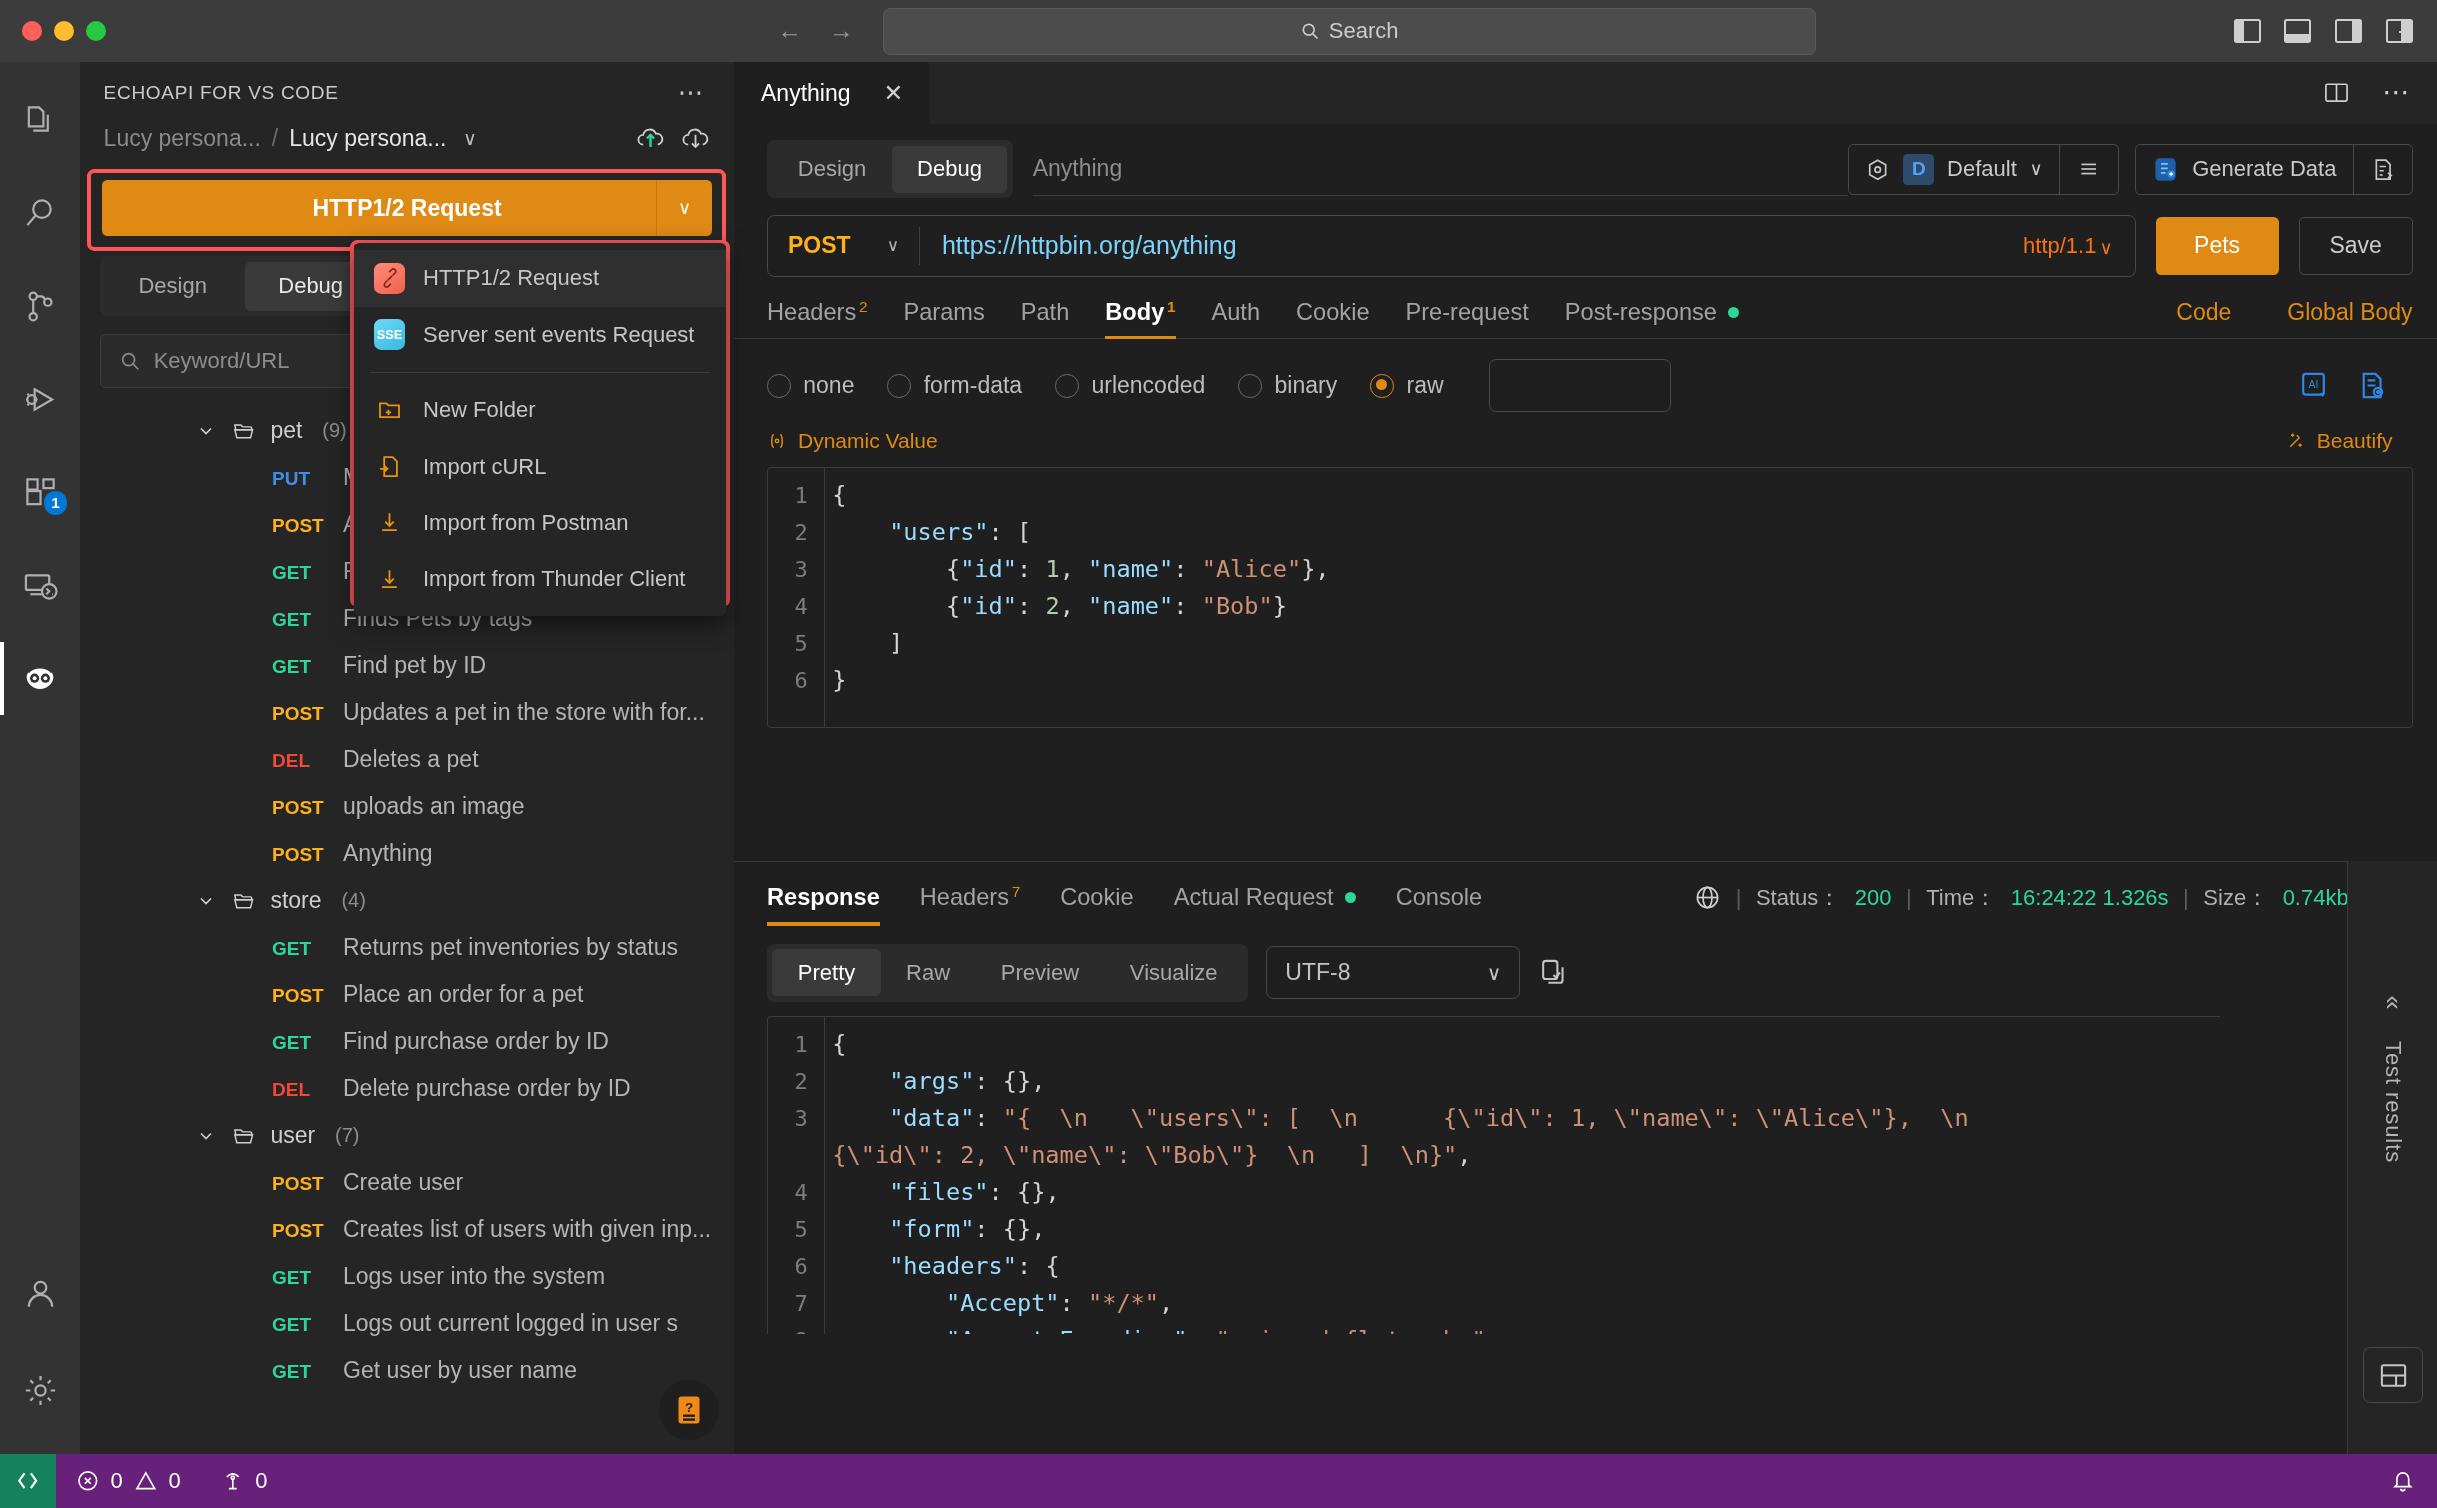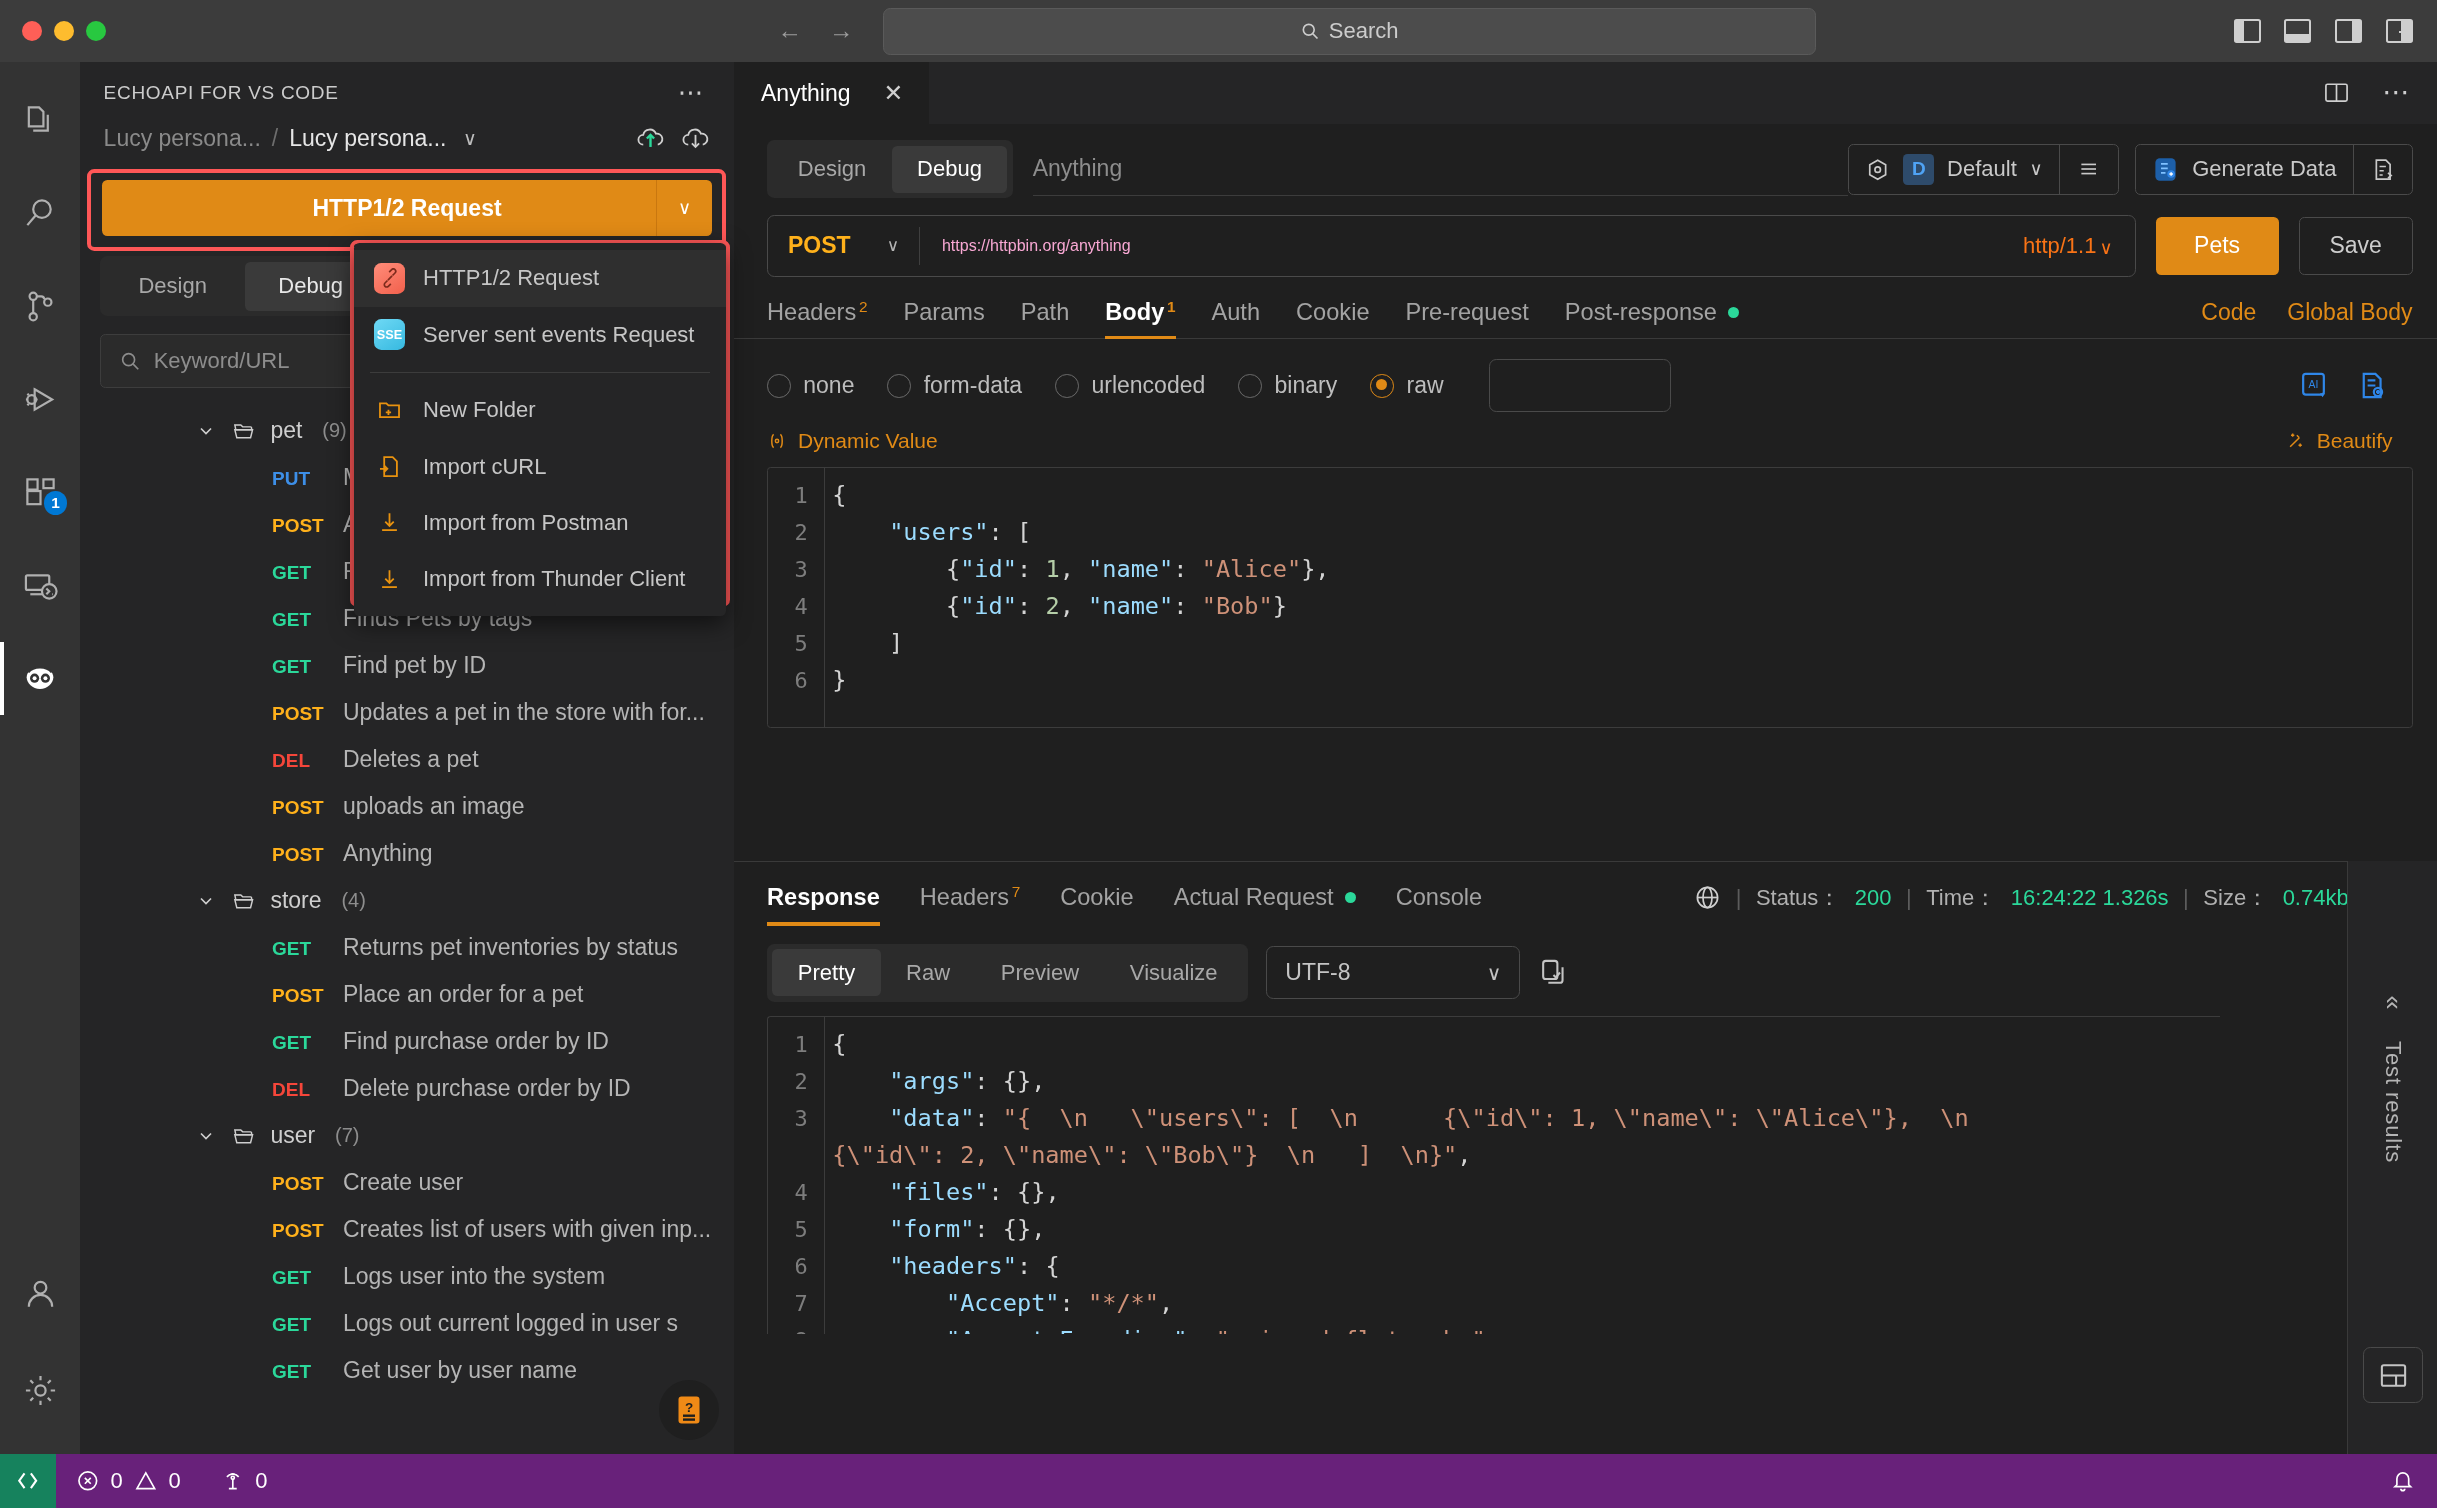--- a/index.html
+++ b/index.html
@@ -134,36 +134,36 @@
            display:flex; align-items:center; justify-content:center; font-size:19px; font-weight:bold; }
   .env-div { width:0.9px; align-self:stretch; background:#4a4a4a; }
   .gen-box { display:flex; align-items:center; height: 51px; border:0.9px solid #4a4a4a; border-radius:5.4px; margin-left:16.3px; }
 
   .urlrow { display:flex; align-items:center; padding: 16.3px 25.4px 0 33px; gap: 20px; }
   .url-wrap { flex:1; height: 62px; border:0.9px solid #4a4a4a; border-radius:7.3px; display:flex; align-items:center; background:#1f1f1f; }
   .method-sel { display:flex; align-items:center; gap: 36px; padding: 0 20px; height: 100%; }
   .method-sel .mv { color:#ffb11b; font-size:23px; font-weight:bold; }
   .method-sel .cv { color:#b5b5b5; font-size:17px; }
   .vline { width:0.9px; height: 38px; background:#3f3f3f; }
-  .url-text { flex:1; padding: 0 22px; color:#f9a8d4; font-size:16px; }
+  .url-text { flex:1; padding: 0 22px; color:#7dd3fc; font-size:25px; }
   .httpver { display:flex; align-items:flex-end; gap: 3px; padding-right: 22px; color:#f97316; font-size:22px; }
   .btn-send { width: 123px; height: 58px; background:#e08a16; border-radius:5.4px; color:#fff;
               font-size:23px; display:flex; align-items:center; justify-content:center; }
   .btn-save { width: 114px; height: 58px; border:0.9px solid #4a4a4a; border-radius:5.4px; color:#cdcdcd;
               font-size:23px; display:flex; align-items:center; justify-content:center; }
 
   .reqtabs { display:flex; align-items:flex-end; padding: 22px 25.4px 0 33px; border-bottom: 0.9px solid #3a3a3a; }
   .rt { display:flex; align-items:flex-start; margin-right: 36px; padding-bottom: 12.7px; position:relative;
         font-size:23.6px; color:#a3a3a3; }
   .rt.active { color:#ffffff; font-weight:bold; }
   .rt.active::after { content:""; position:absolute; left:0; right:0; bottom:-0.9px; height:3.6px; background:#e08a16; }
   .sup { font-size:15.4px; color:#e08a16; margin-left: 2.7px; vertical-align: super; line-height:1; }
   .dot-g { width:11px; height:11px; border-radius:50%; background:#2bd89a; display:inline-block; margin-left:11px; align-self:center; }
   .reqtabs-right { margin-left:auto; display:flex; gap: 31px; padding-bottom: 12.7px; }
-  .lnk { color:#e08a16; font-size:23px; }
+  .lnk { color:#e08a16; font-size:23px;margin-left:25px; }
 
   .bodyrow { display:flex; align-items:center; padding: 20px 25.4px 0 33px; gap: 0; }
   .radio { display:flex; align-items:center; gap: 12.7px; margin-right: 33px; }
   .rc { width:23.6px; height:23.6px; border-radius:50%; border:1.8px solid #6a6a6a; display:block; }
   .rc.on { border-color:#e08a16; position:relative; }
   .rc.on::after { content:""; position:absolute; left:4.5px; top:4.5px; width:11px; height:11px; border-radius:50%; background:#e08a16; }
   .radio span.lb { font-size:23px; color:#bdbdbd; }
   .json-sel { width: 182px; height: 53px; border:0.9px solid #4a4a4a; border-radius:7.3px;
               display:flex; align-items:center; justify-content:space-between; padding: 0 18px;
               color:#c4c4c4; font-size:23px; margin-left: 12.7px; }

